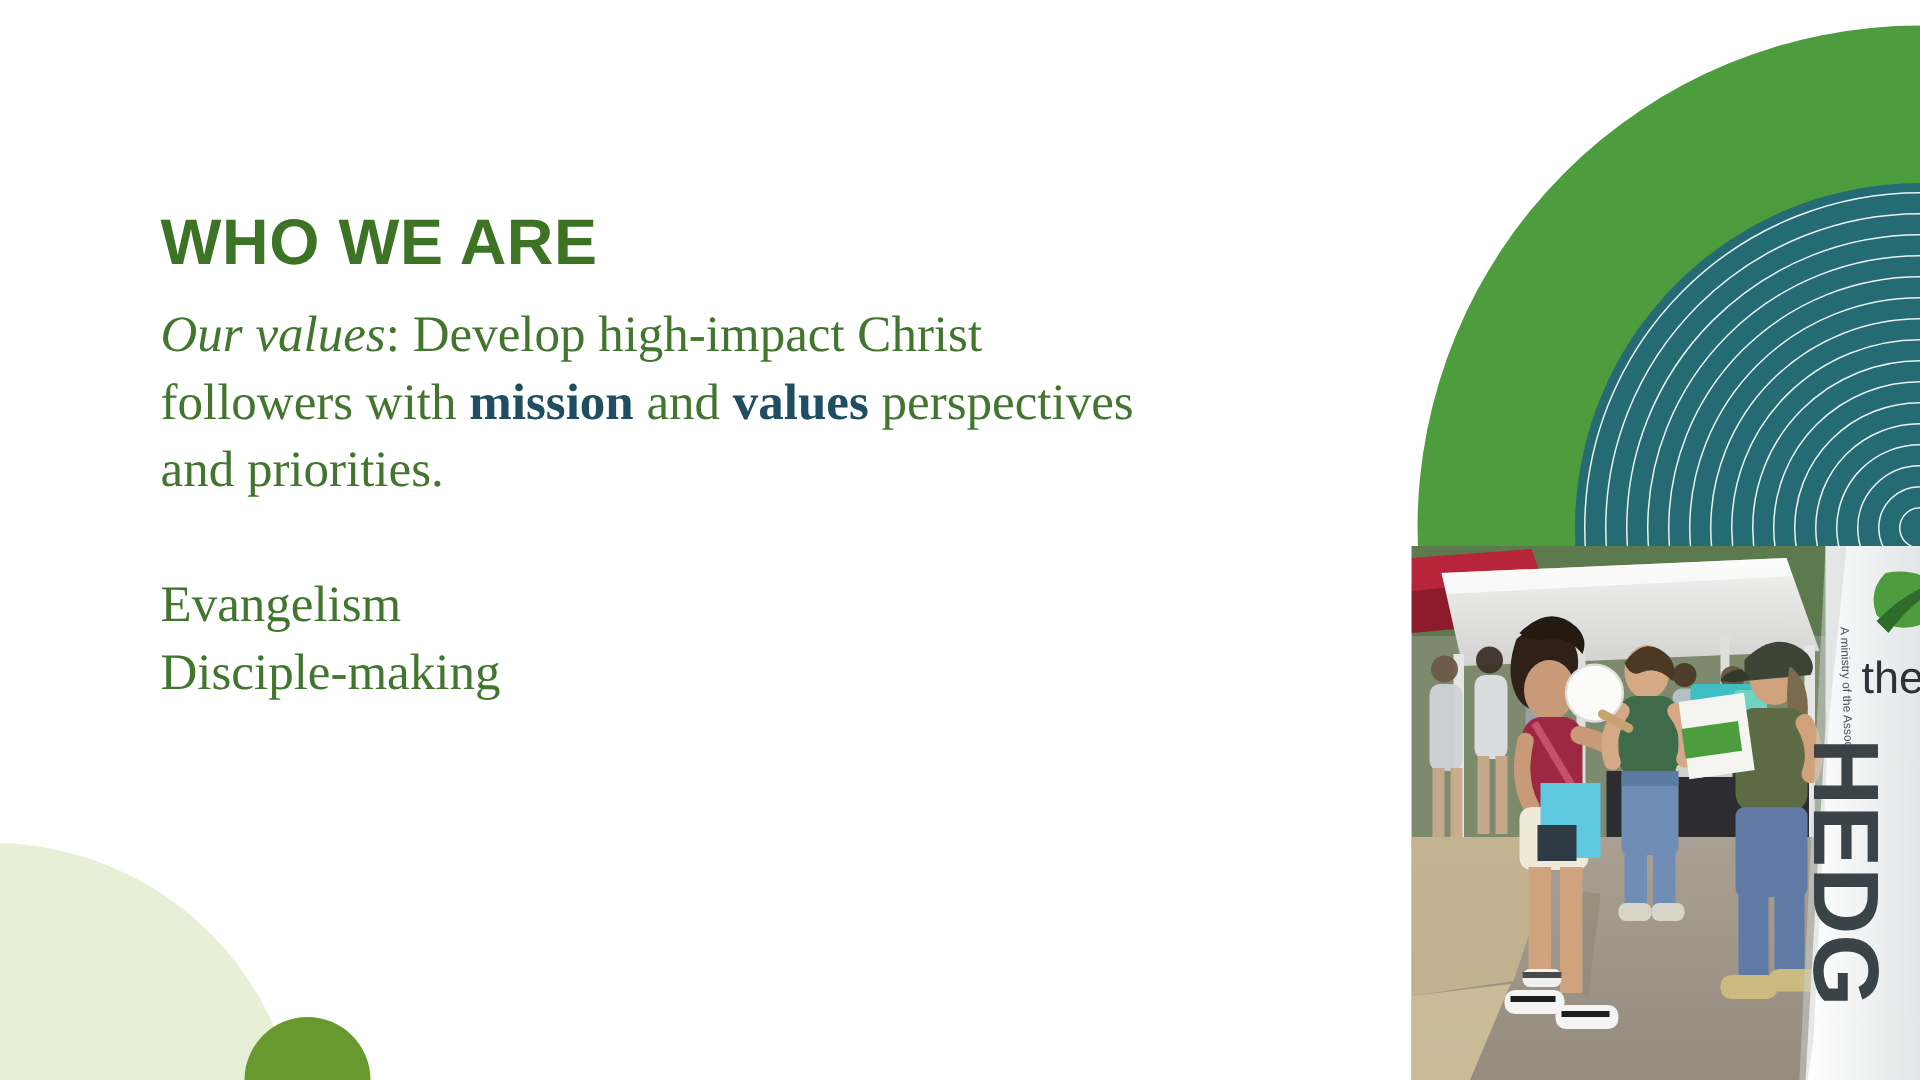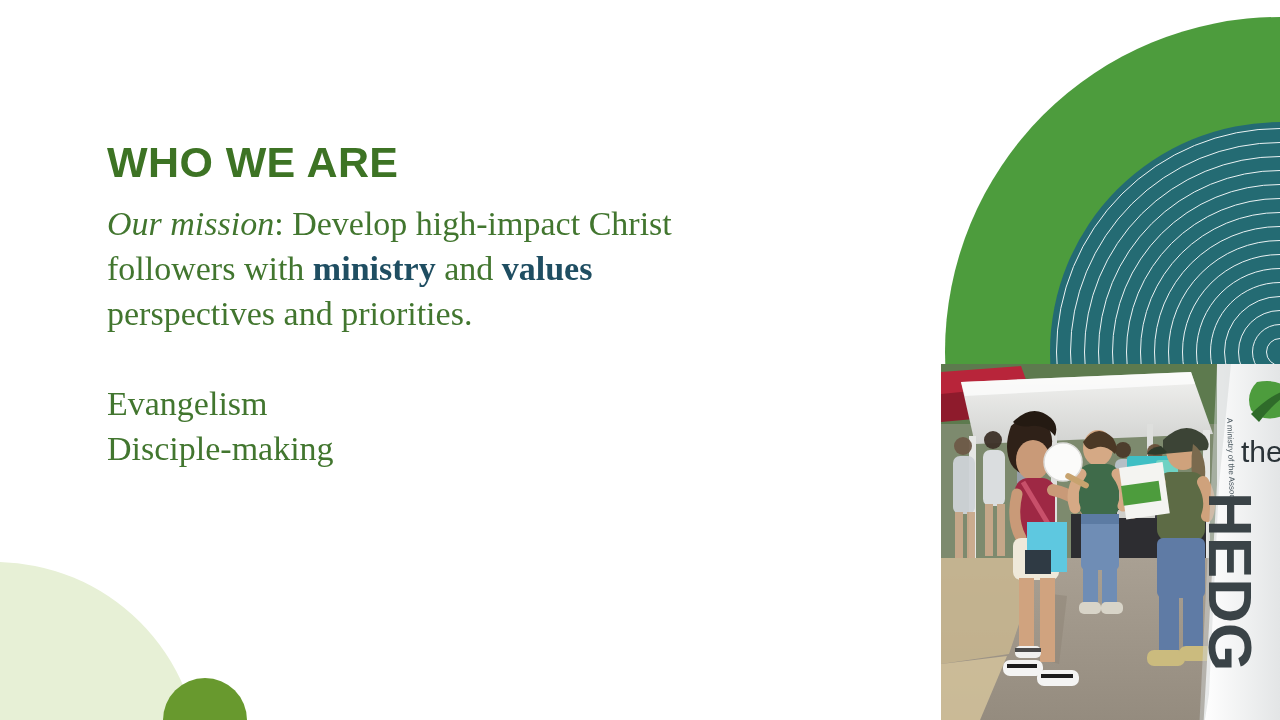--- a/index.html
+++ b/index.html
@@ -294,21 +294,21 @@
 
         <text x="268" y="128" font-family="'Liberation Sans', sans-serif" font-weight="bold" font-size="62" fill="#3a4347" transform="rotate(90 268 128)">HEDG</text>
       </g>
     </svg>
   </div>
 
   <div class="content">
     <h1 class="slide-title">WHO WE ARE</h1>
 
     <div class="body-text">
-      <p class="para-mission"><span class="em-label">Our mission</span><span>: </span><span>Develop high-impact Christ followers with </span><span class="navy-bold">ministry</span><span> and </span><span class="navy-bold">values</span><span> </span><span class="ul-word">perspectives</span><span> and </span><span class="ul-word">priorities</span><span>.</span></p>
+      <p class="para-mission"><span class="em-label">Our values</span><span>: </span><span>Develop high-impact Christ followers with </span><span class="navy-bold">mission</span><span> and </span><span class="navy-bold">values</span><span> </span><span class="ul-word">perspectives</span><span> and </span><span class="ul-word">priorities</span><span>.</span></p>
 
       <div class="spacer-line"></div>
 
       <p class="value-line">Evangelism</p>
       <p class="value-line">Disciple-making</p>
     </div>
   </div>
 
 </div>
 

